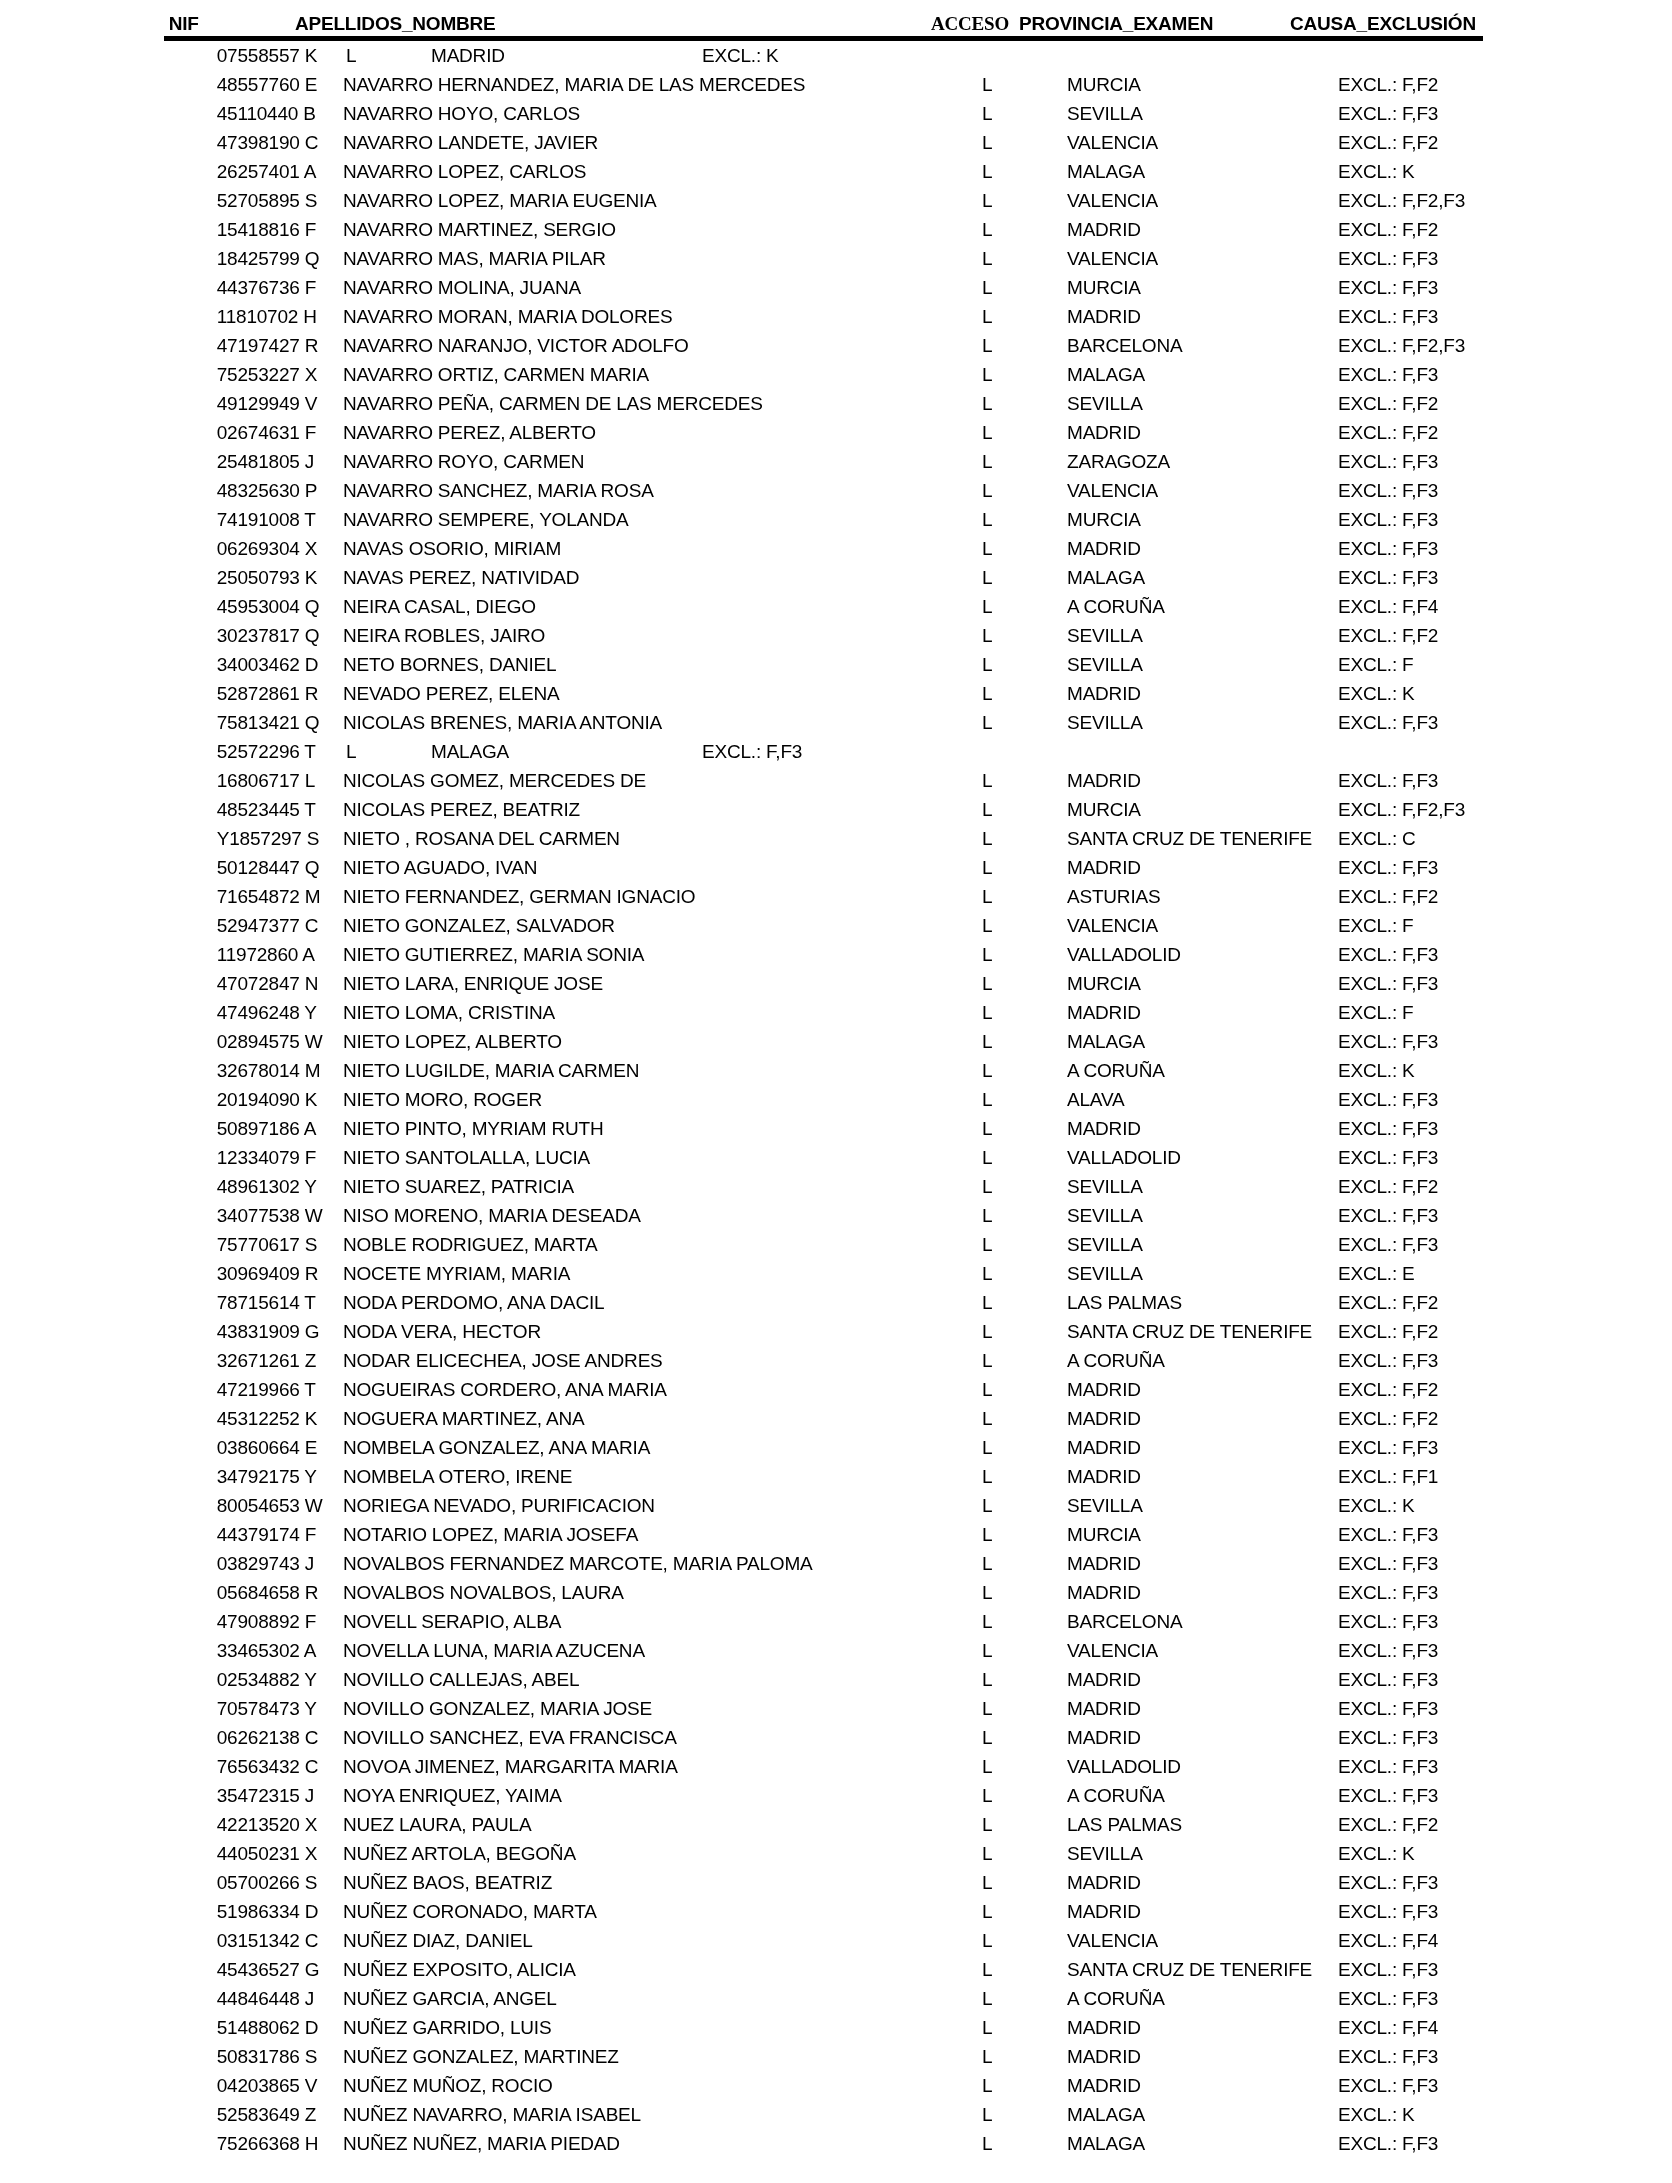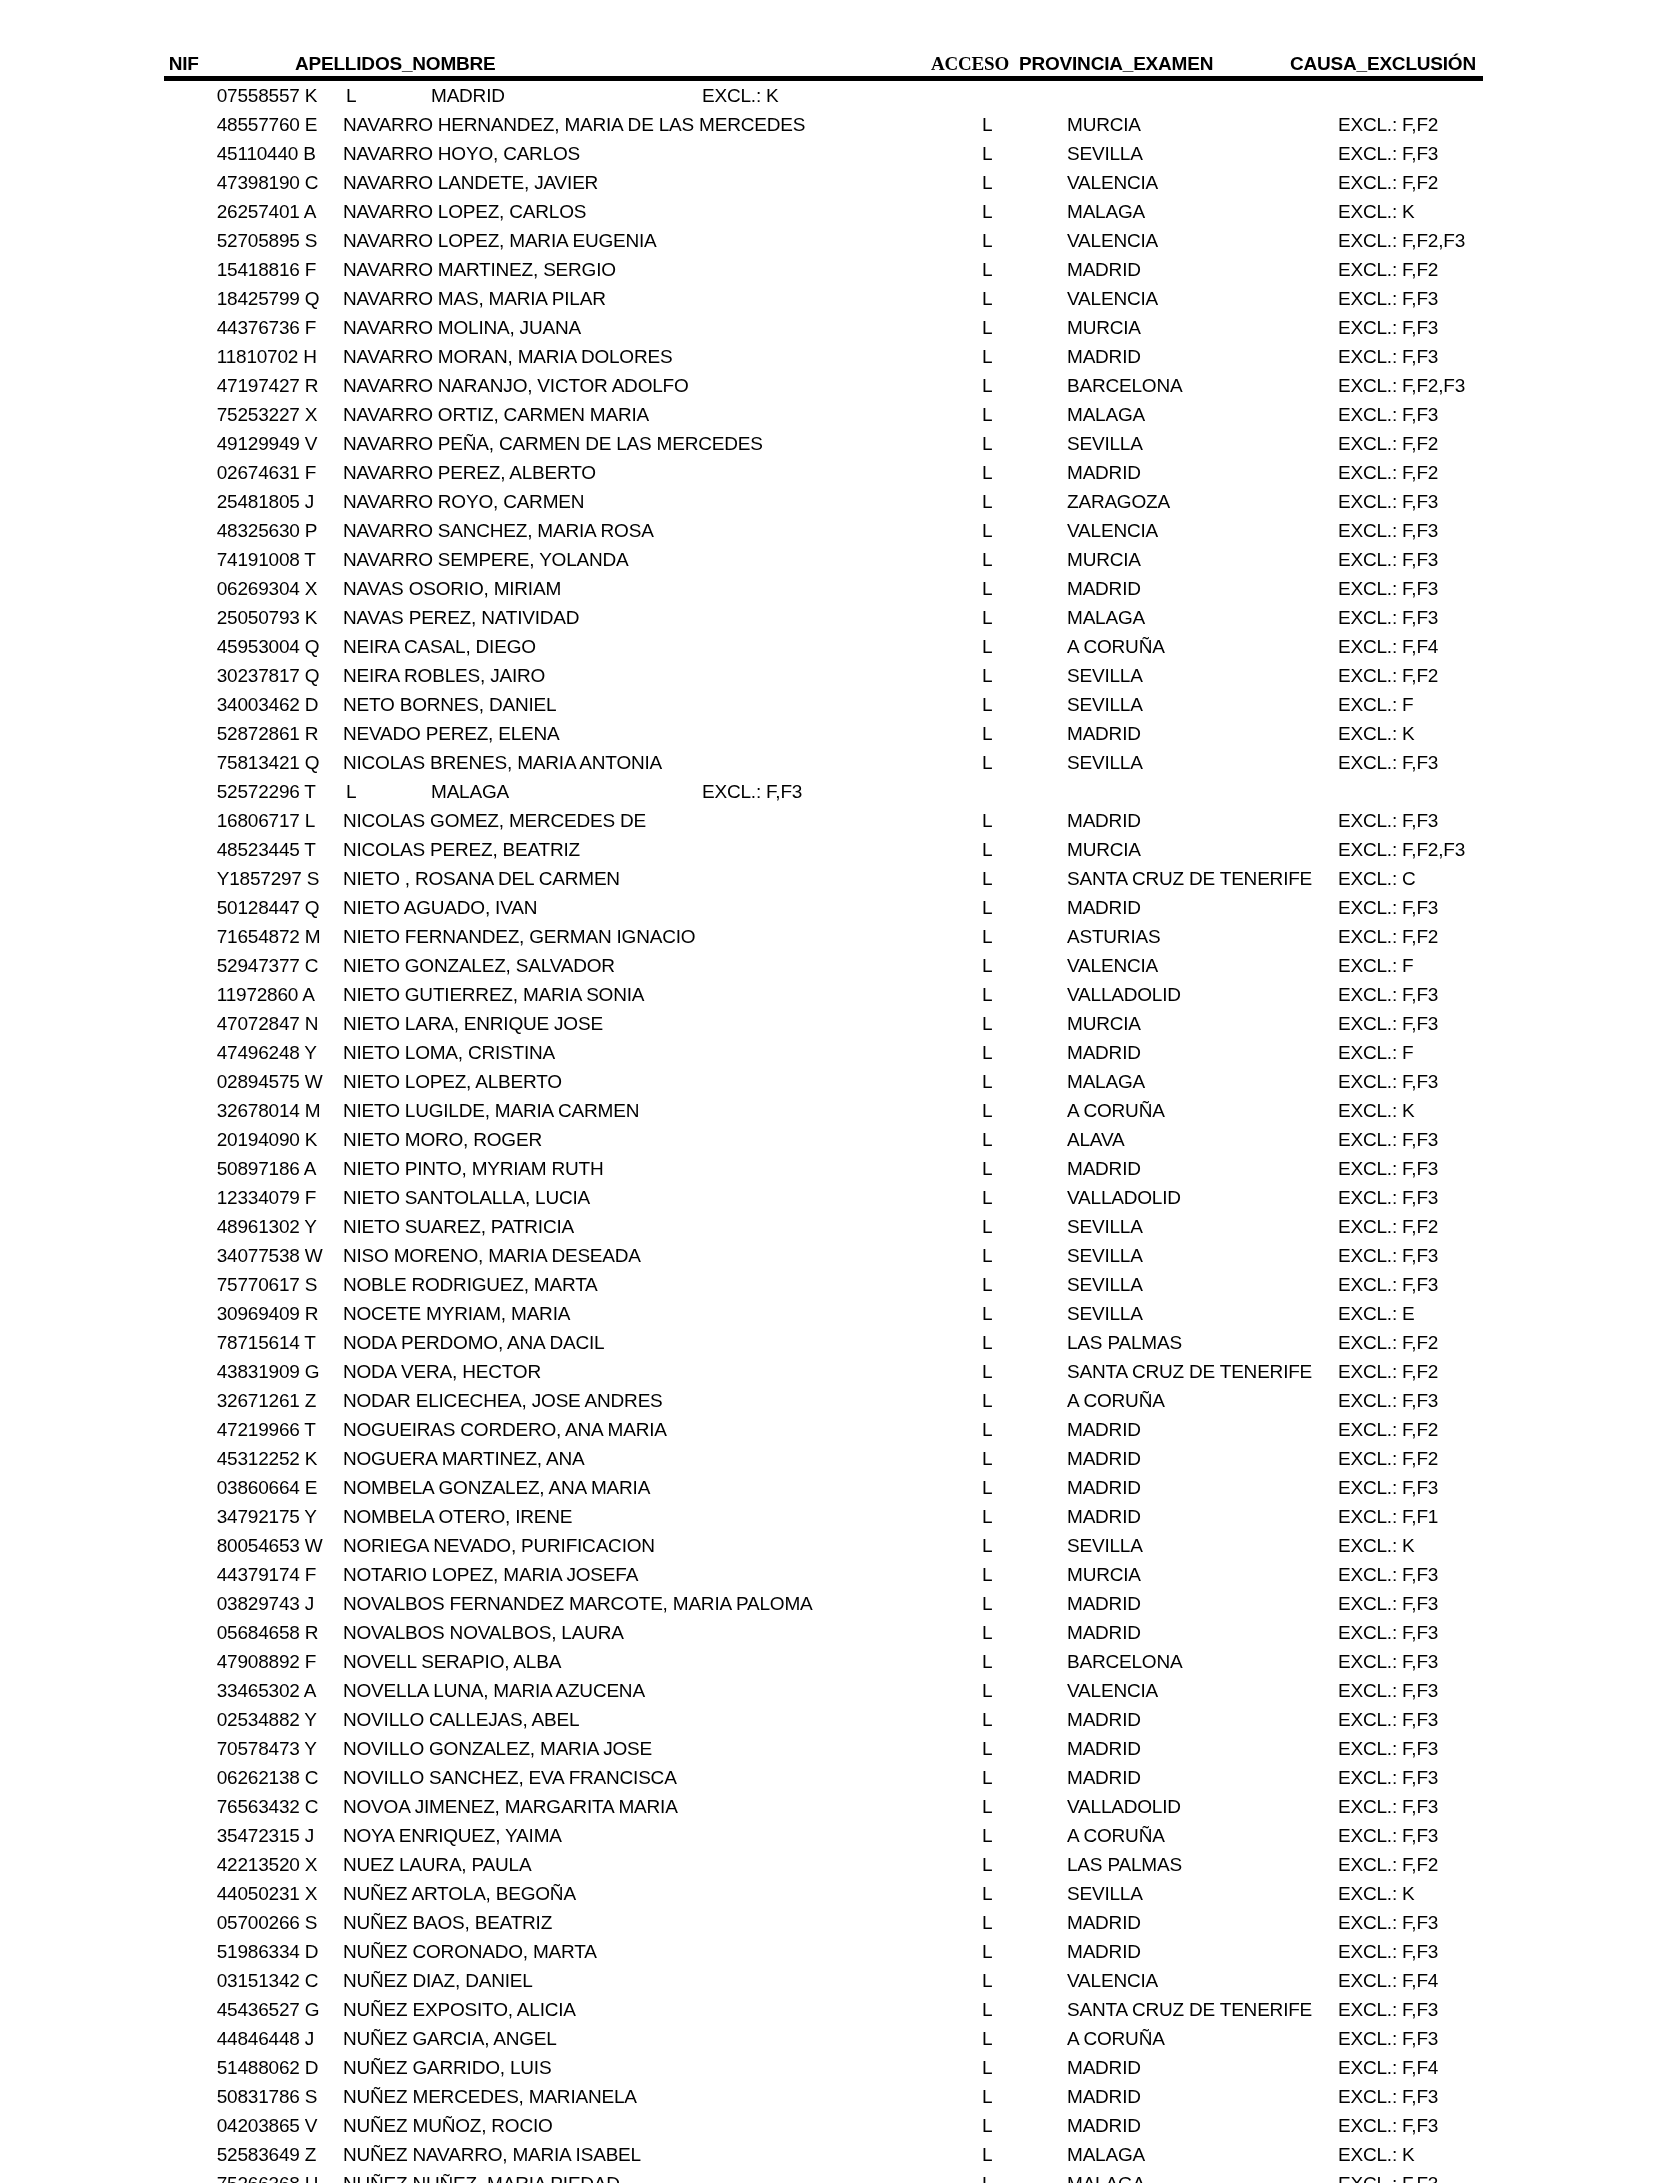--- a/index.html
+++ b/index.html
@@ -1,20 +1,20 @@
 <!DOCTYPE html>
 <html style="font-size:12.6px"><head>
 <meta charset="utf-8">
 <style>
   * { margin:0; padding:0; box-sizing:border-box; }
   html,body { width:1672px; height:2183px; background:#ffffff; overflow:hidden; }
   body { font-family:"Liberation Sans", sans-serif; color:#000000; }
   .sheet { position:relative; width:1672px; height:2183px; background:#ffffff; }
   .doc-table { position:absolute; left:164px; top:12.6px; width:1319px; }
-  .header-row { display:flex; font-weight:700; font-size:19px; line-height:21px; height:21px; letter-spacing:-0.2px;margin-top:40px; }
+  .header-row { display:flex; font-weight:700; font-size:19px; line-height:21px; height:21px; letter-spacing:-0.2px; }
   .header-rule { height:5.5px; background:#000000; margin-top:2.4px; }
   .table-body { width:100%;margin-left:48px; }
   .row { display:flex; height:29px; line-height:29px; font-size:19px; letter-spacing:-0.2px; white-space:nowrap; }
   .c-nif     { width:131px; padding-left:4.7px; overflow:hidden; }
   .c-name    { width:636px; overflow:hidden; }
   .c-acceso  { width:88px; padding-left:3.1px; overflow:hidden; }
   .c-prov    { width:271px; overflow:hidden; }
   .c-causa   { width:193px; overflow:hidden; }
   .header-row .c-acceso { padding-left:0;font-family:Liberation Serif, serif; }
 </style>
@@ -511,21 +511,21 @@
   </div>
         <div class="row">
     <div class="c-nif">51488062 D</div>
     <div class="c-name">NUÑEZ GARRIDO, LUIS</div>
     <div class="c-acceso">L</div>
     <div class="c-prov">MADRID</div>
     <div class="c-causa">EXCL.: F,F4</div>
   </div>
         <div class="row">
     <div class="c-nif">50831786 S</div>
-    <div class="c-name">NUÑEZ MERCEDES, MARIANELA</div>
+    <div class="c-name">NUÑEZ GONZALEZ, MARTINEZ</div>
     <div class="c-acceso">L</div>
     <div class="c-prov">MADRID</div>
     <div class="c-causa">EXCL.: F,F3</div>
   </div>
         <div class="row">
     <div class="c-nif">04203865 V</div>
     <div class="c-name">NUÑEZ MUÑOZ, ROCIO</div>
     <div class="c-acceso">L</div>
     <div class="c-prov">MADRID</div>
     <div class="c-causa">EXCL.: F,F3</div>

